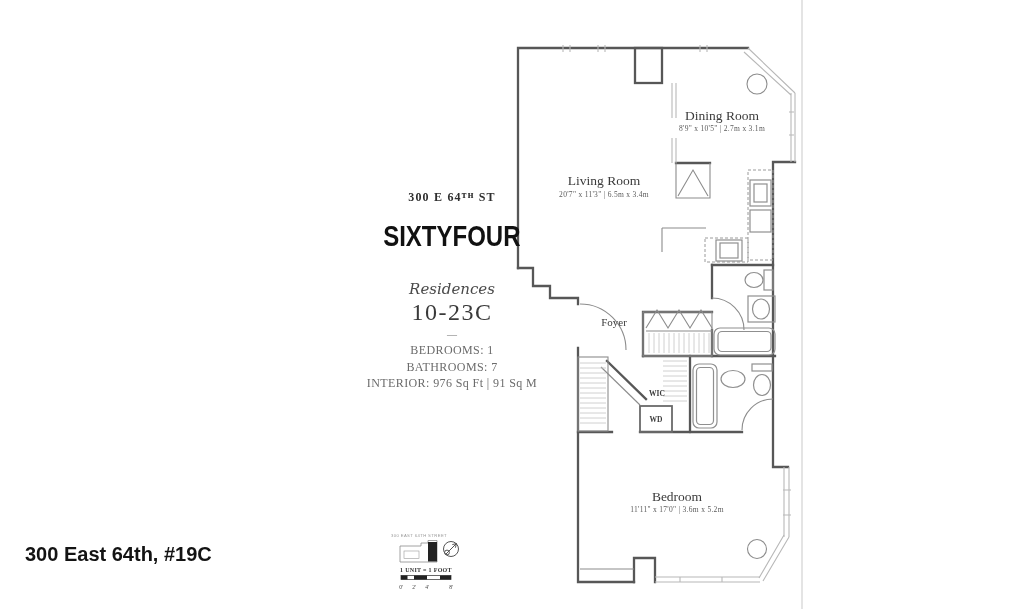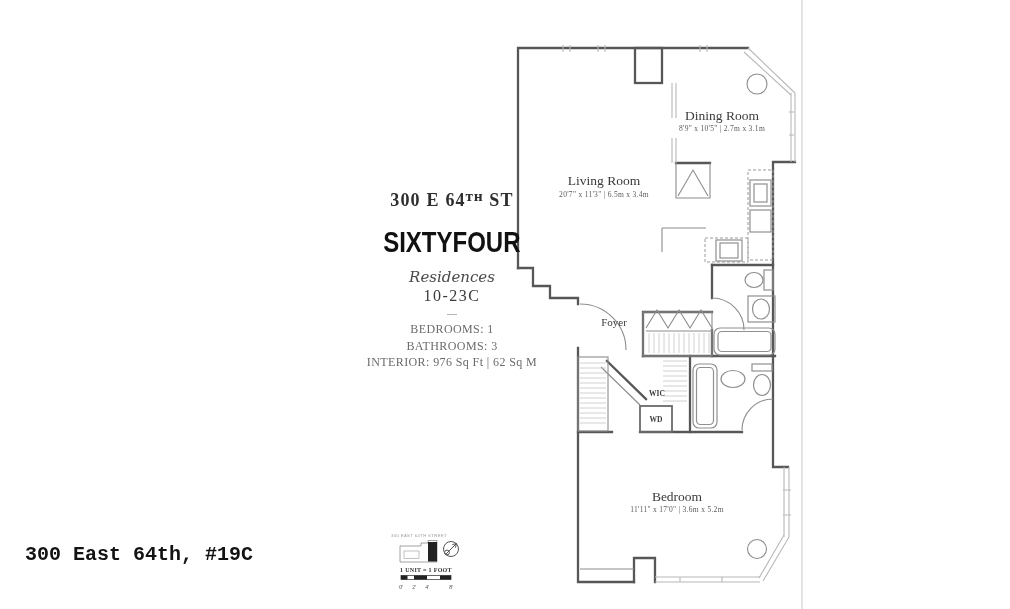--- a/index.html
+++ b/index.html
@@ -2,31 +2,31 @@
 <html><head>
 <meta charset="utf-8">
 <style>
   html,body{margin:0;padding:0;background:#fff;}
   .page{position:relative;width:1010px;height:609px;background:#fff;overflow:hidden;
         font-family:"Liberation Sans",sans-serif;}
   .plan-svg{position:absolute;left:0;top:0;width:1010px;height:609px;}
   
   .info{position:absolute;left:330px;top:190px;width:244px;text-align:center;
         font-family:"Liberation Serif",serif;}
-  .addr{font-size:18px;font-weight:700;letter-spacing:1.2px;color:#2f2f2f;}
+  .addr{font-size:12px;font-weight:700;letter-spacing:1.2px;color:#2f2f2f;}
   .brand{line-height:1;margin-top:16px;}
   .brand span{display:inline-block;font-family:"Liberation Sans",sans-serif;font-weight:900;
         font-size:30px;color:#111;transform:scaleX(.8);transform-origin:center;letter-spacing:0;}
-  .script{font-family:"DejaVu Serif",serif;font-style:italic;font-size:15px;color:#4a4a4a;margin-top:11px;}
-  .unit{font-size:16px;letter-spacing:1.5px;color:#3a3a3a;margin-top:1px;}
+  .script{font-family:"DejaVu Serif",serif;font-style:italic;font-size:15px;color:#4a4a4a;margin-top:29px;}
+  .unit{font-size:24px;letter-spacing:1.5px;color:#3a3a3a;margin-top:1px;}
   .dash{color:#777;font-size:10px;line-height:1;margin-top:4px;}
   .meta{font-size:12px;color:#6b6b6b;letter-spacing:.4px;line-height:1.05;margin-top:4px;}
   .meta:first-of-type{margin-top:7px;}
   
-  .footer{position:absolute;left:25px;top:543px;font-size:20px;font-weight:600;color:#131313;font-family:Liberation Mono, monospace;}
+  .footer{position:absolute;left:25px;top:543px;font-size:20px;font-weight:600;color:#131313;}
   
   .w{stroke:#575757;stroke-width:2.3;fill:none;stroke-linecap:square;}
   .w2{stroke:#6a6a6a;stroke-width:1.8;fill:none;}
   .thin{stroke:#8c8c8c;stroke-width:1.1;fill:none;}
   .win{stroke:#b8b8b8;stroke-width:1.1;fill:none;}
   .dashx{stroke:#9a9a9a;stroke-width:1;fill:none;stroke-dasharray:3 2;}
   .fix{stroke:#8f8f8f;stroke-width:1.2;fill:none;}
   .hatch{stroke:#c4c4c4;stroke-width:.8;fill:none;}
   .room-name{font-family:"Liberation Serif",serif;font-size:13.5px;fill:#3b3b3b;}
   .room-dims{font-family:"Liberation Serif",serif;font-size:7.5px;fill:#5a5a5a;letter-spacing:.3px;}
@@ -175,18 +175,18 @@
 
   <div class="info">
     <div class="addr">300 E 64ᵀᴴ ST</div>
     <div class="brand">
       <span>SIXTYFOUR</span>
     </div>
     <div class="script">Residences</div>
     <div class="unit">10-23C</div>
     <div class="dash">—</div>
     <div class="meta">BEDROOMS: 1</div>
-    <div class="meta">BATHROOMS: 3</div>
-    <div class="meta">INTERIOR: 976 Sq Ft | 62 Sq M</div>
+    <div class="meta">BATHROOMS: 7</div>
+    <div class="meta">INTERIOR: 976 Sq Ft | 91 Sq M</div>
   </div>
 
   <div class="footer">300 East 64th, #19C</div>
 </div>
 
 </body></html>

